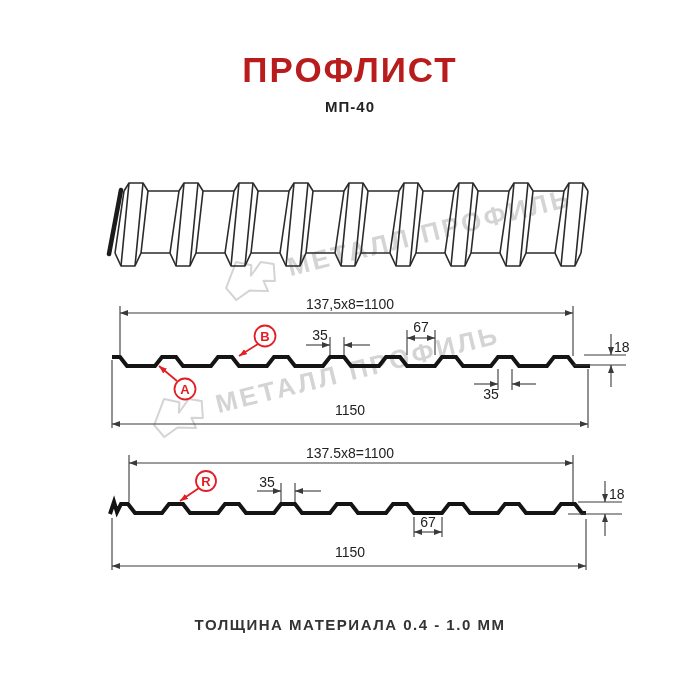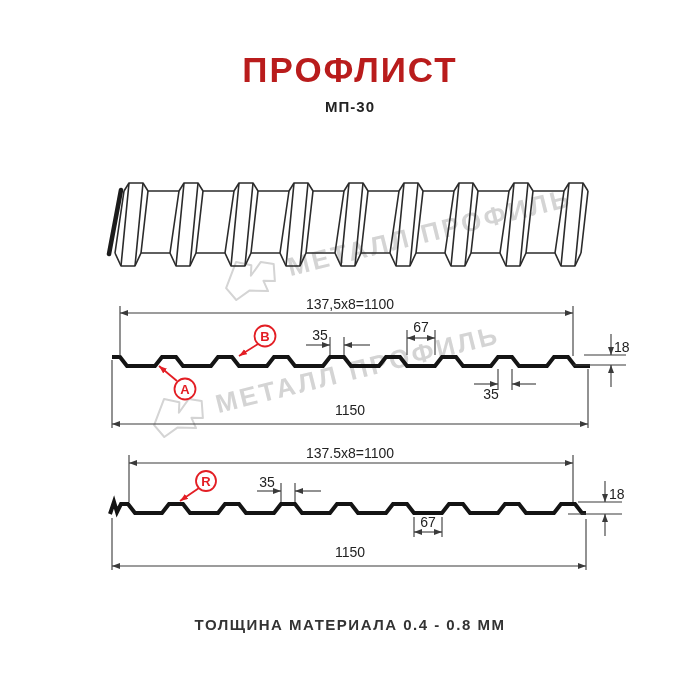--- a/index.html
+++ b/index.html
@@ -35,21 +35,21 @@
   .dim{stroke:#3a3a3a;stroke-width:1.1;fill:none;}
   .dim-text{font-family:"Liberation Sans",sans-serif;font-size:14px;fill:#222222;}
   .red{stroke:#e31e24;fill:none;stroke-width:1.8;}
   .red-text{font-family:"Liberation Sans",sans-serif;font-size:13px;font-weight:bold;
     fill:#e31e24;text-anchor:middle;}
 </style>
 </head>
 <body>
 
 <div class="page-title">ПРОФЛИСТ</div>
-<div class="page-subtitle">МП-30</div>
+<div class="page-subtitle">МП-40</div>
 
 <div class="watermark wm1">
   <svg width="58" height="44" viewBox="0 0 58 44">
     <path d="M3,27 L19,4 L33,11 L30,21 L43,10 L55,15 L52,32 L41,29 L43,40 L25,35 L10,41 Z" fill="none" stroke="#d4d4d4" stroke-width="2" stroke-linejoin="round"></path>
   </svg>
   <span class="wm-text">МЕТАЛЛ ПРОФИЛЬ</span>
 </div>
 
 <div class="watermark wm2">
   <svg width="58" height="44" viewBox="0 0 58 44">
@@ -158,13 +158,13 @@
     <path class="dim" d="M578,502 H622 M568,514 H622"></path>
     <line class="dim" x1="605" y1="536" x2="605" y2="514" marker-end="url(#arrD)"></line>
     <text class="dim-text" x="609" y="499">18</text>
 
     <circle class="red" cx="206" cy="481" r="10"></circle>
     <line class="red" x1="199" y1="488" x2="180" y2="501" marker-end="url(#arrR)"></line>
     <text class="red-text" x="206" y="486">R</text>
   </g>
 </svg>
 
-<div class="footer-note">ТОЛЩИНА МАТЕРИАЛА 0.4 - 0.8 ММ</div>
+<div class="footer-note">ТОЛЩИНА МАТЕРИАЛА 0.4 - 1.0 ММ</div>
 
 </body></html>

